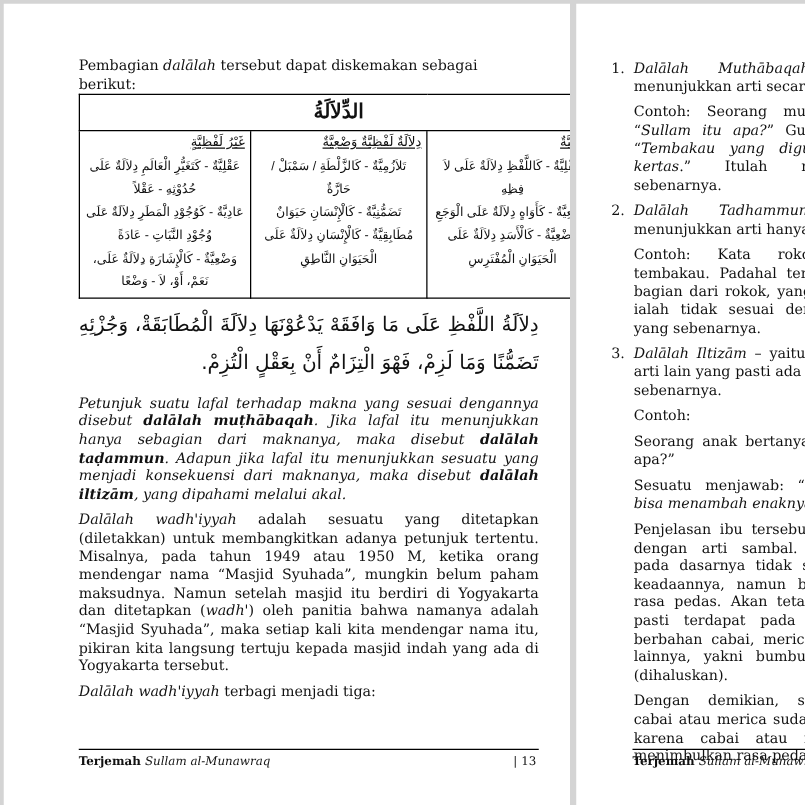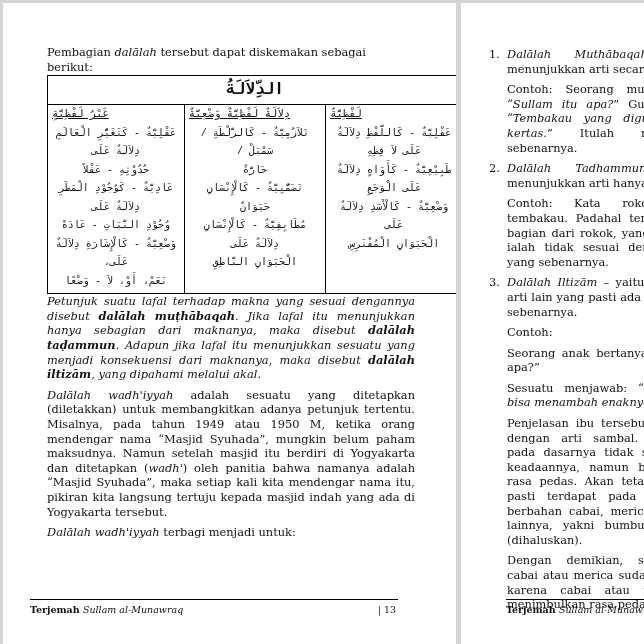--- a/index.html
+++ b/index.html
@@ -10,53 +10,53 @@
     color: #111;
   }
   .page {
     position: absolute; top: 3px; background: #fff;
     height: 660px; overflow: hidden;
   }
   #page-left { left: 3px; width: 453px; }
   #page-right { left: 461px; width: 190px; }
 
   .content { position: absolute; font-size: 11.4px; line-height: 14.6px; }
-  #page-left .content { left: 44px; top: 42px; width: 368px; }
+  #page-left .content { left: 60px; top: 42px; width: 368px; }
   #page-right .content { left: 28px; top: 44px; width: 240px; }
 
   p { margin: 0 0 6px 0; text-align: justify; }
   .intro { margin-bottom: 1px; text-align: left; }
   i { font-style: italic; }
   b { font-weight: bold; }
 
   table.dalalah {
     width: 416px; border-collapse: collapse; border: 1.6px solid #000;
-    direction: rtl; font-family: Liberation Mono, monospace;
+    direction: rtl; font-family: Liberation Sans, sans-serif;
   }
   table.dalalah td, table.dalalah th {
     border: 1.6px solid #000; vertical-align: top; padding: 2px 4px;
   }
   table.dalalah th.title {
     font-size: 16px; height: 24px; font-weight: bold; text-align: center; vertical-align: middle;
   }
-  .col-head { text-align: left; text-decoration: underline; font-size: 10.5px; margin-bottom: 3px; }
+  .col-head { text-align: right; text-decoration: underline; font-size: 10.5px; margin-bottom: 3px; }
   .col-line { font-size: 10px; line-height: 18.5px; text-align: center; }
   .col1 { width: 114px; } .col2 { width: 118px; } .col3 { width: 114px; }
 
   .arabic-verse {
     direction: rtl; text-align: justify; font-family: "DejaVu Sans", sans-serif;
     font-size: 16px; line-height: 30px; margin: 6px 0 10px 0;
   }
   .italic-para { font-style: italic; }
 
   .footer {
     position: absolute; top: 596px; border-top: 1.3px solid #000;
     font-size: 9.5px; padding-top: 4px;
   }
-  #page-left .footer { left: 27px; width: 368px; }
+  #page-left .footer { left: 60px; width: 368px; }
   #page-right .footer { left: 45px; width: 200px; }
   .footer .page-num { position: absolute; right: 2px; top: 4px; font-weight: normal; }
   .footer .title-txt b { font-weight: bold; }
 
   ol.types { margin: 0; padding: 0; list-style: none; }
   ol.types li { position: relative; padding-left: 18px; margin-bottom: 6px; }
   ol.types li .num { position: absolute; left: 0; top: 0; }
   ol.types li p { margin: 0 0 6px 0; }
 </style>
 </head>
@@ -93,26 +93,27 @@
           <div class="col-line">حُدُوْثِهِ - عَقْلاً</div>
           <div class="col-line">عَادِيَّةٌ - كَوُجُوْدِ الْمَطَرِ دِلاَلَةٌ عَلَى</div>
           <div class="col-line">وُجُوْدِ النَّبَاتِ - عَادَةً</div>
           <div class="col-line">وَضْعِيَّةٌ - كَالْإِشَارَةِ دِلاَلَةٌ عَلَى،</div>
           <div class="col-line">نَعَمْ، أَوْ، لاَ - وَضْعًا</div>
         </td>
       </tr>
     </tbody>
       </table>
 
+    <div class="arabic-verse">دِلاَلَةُ اللَّفْظِ عَلَى مَا وَافَقَهْ يَدْعُوْنَهَا دِلاَلَةَ الْمُطَابَقَةْ، وَجُزْئِهِ تَضَمُّنًا وَمَا لَزِمْ، فَهْوَ الْتِزَامٌ أَنْ بِعَقْلٍ الْتُزِمْ.</div>
 
     <p class="italic-para"><span>Petunjuk suatu lafal terhadap makna yang sesuai dengannya disebut </span><b>dalālah muṭhābaqah</b><span>. Jika lafal itu menunjukkan hanya sebagian dari maknanya, maka disebut </span><b>dalālah taḍammun</b><span>. Adapun jika lafal itu menunjukkan sesuatu yang menjadi konsekuensi dari maknanya, maka disebut </span><b>dalālah iltizām</b><span>, yang dipahami melalui akal.</span></p>
 
     <p><i>Dalālah wadh'iyyah</i><span> adalah sesuatu yang ditetapkan (diletakkan) untuk membangkitkan adanya petunjuk tertentu. Misalnya, pada tahun 1949 atau 1950 M, ketika orang mendengar nama “Masjid Syuhada”, mungkin belum paham maksudnya. Namun setelah masjid itu berdiri di Yogyakarta dan ditetapkan (</span><i>wadh'</i><span>) oleh panitia bahwa namanya adalah “Masjid Syuhada”, maka setiap kali kita mendengar nama itu, pikiran kita langsung tertuju kepada masjid indah yang ada di Yogyakarta tersebut.</span></p>
 
-    <p><i>Dalālah wadh'iyyah</i><span> terbagi menjadi untuk:</span></p>
+    <p><i>Dalālah wadh'iyyah</i><span> terbagi menjadi tiga:</span></p>
   </div>
 
   <div class="footer">
     <span class="title-txt"><b>Terjemah </b><i>Sullam al-Munawraq</i></span>
     <span class="page-num">| 13</span>
   </div>
 </div>
 
 <div class="page" id="page-right">
   <div class="content">

